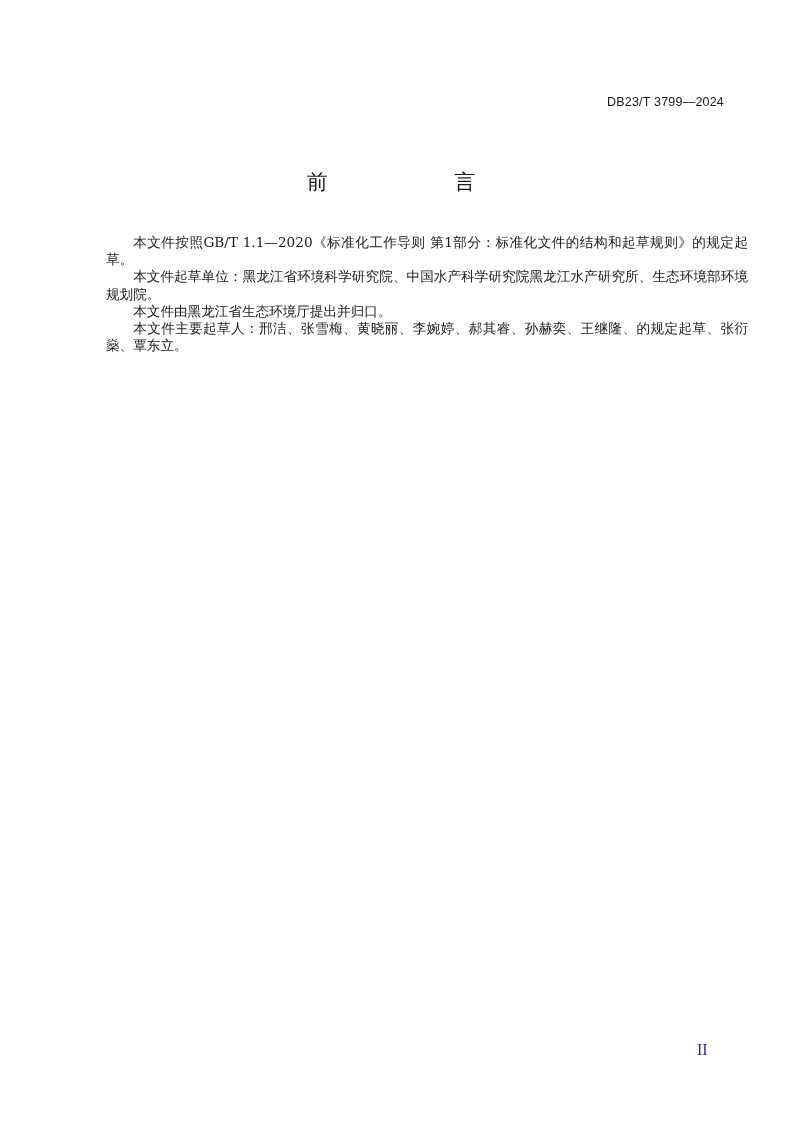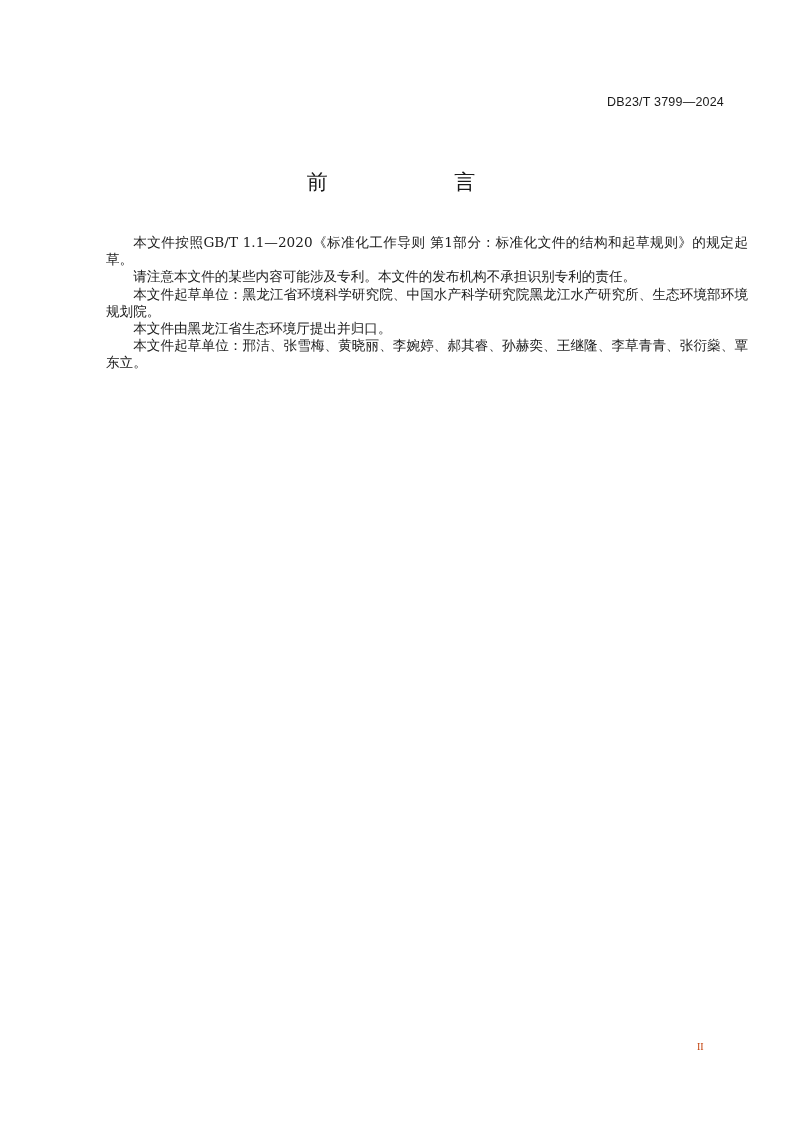--- a/index.html
+++ b/index.html
@@ -48,32 +48,31 @@
     .para {
       margin: 0;
       text-indent: 2em;
       text-align: justify;
     }
     .page-num {
       position: absolute;
       top: 1041px;
       left: 697px;
       font-family: "Liberation Serif", serif;
-      font-size: 10px;
-      color: #c2410c;
+      font-size: 16px;
+      color: #4c1d95;
     }
   </style>
 </head>
 <body>
 
 <div class="doc-code">DB23/T 3799—2024</div>
 
 <div class="title">前 言</div>
 
 <div class="body-text">
   <p class="para">本文件按照GB/T 1.1—2020《标准化工作导则  第1部分：标准化文件的结构和起草规则》的规定起草。</p>
-  <p class="para">请注意本文件的某些内容可能涉及专利。本文件的发布机构不承担识别专利的责任。</p>
   <p class="para">本文件起草单位：黑龙江省环境科学研究院、中国水产科学研究院黑龙江水产研究所、生态环境部环境规划院。</p>
   <p class="para">本文件由黑龙江省生态环境厅提出并归口。</p>
-  <p class="para">本文件起草单位：邢洁、张雪梅、黄晓丽、李婉婷、郝其睿、孙赫奕、王继隆、李草青青、张衍燊、覃东立。</p>
+  <p class="para">本文件主要起草人：邢洁、张雪梅、黄晓丽、李婉婷、郝其睿、孙赫奕、王继隆、的规定起草、张衍燊、覃东立。</p>
 </div>
 
 <div class="page-num">II</div>
 
 </body></html>

